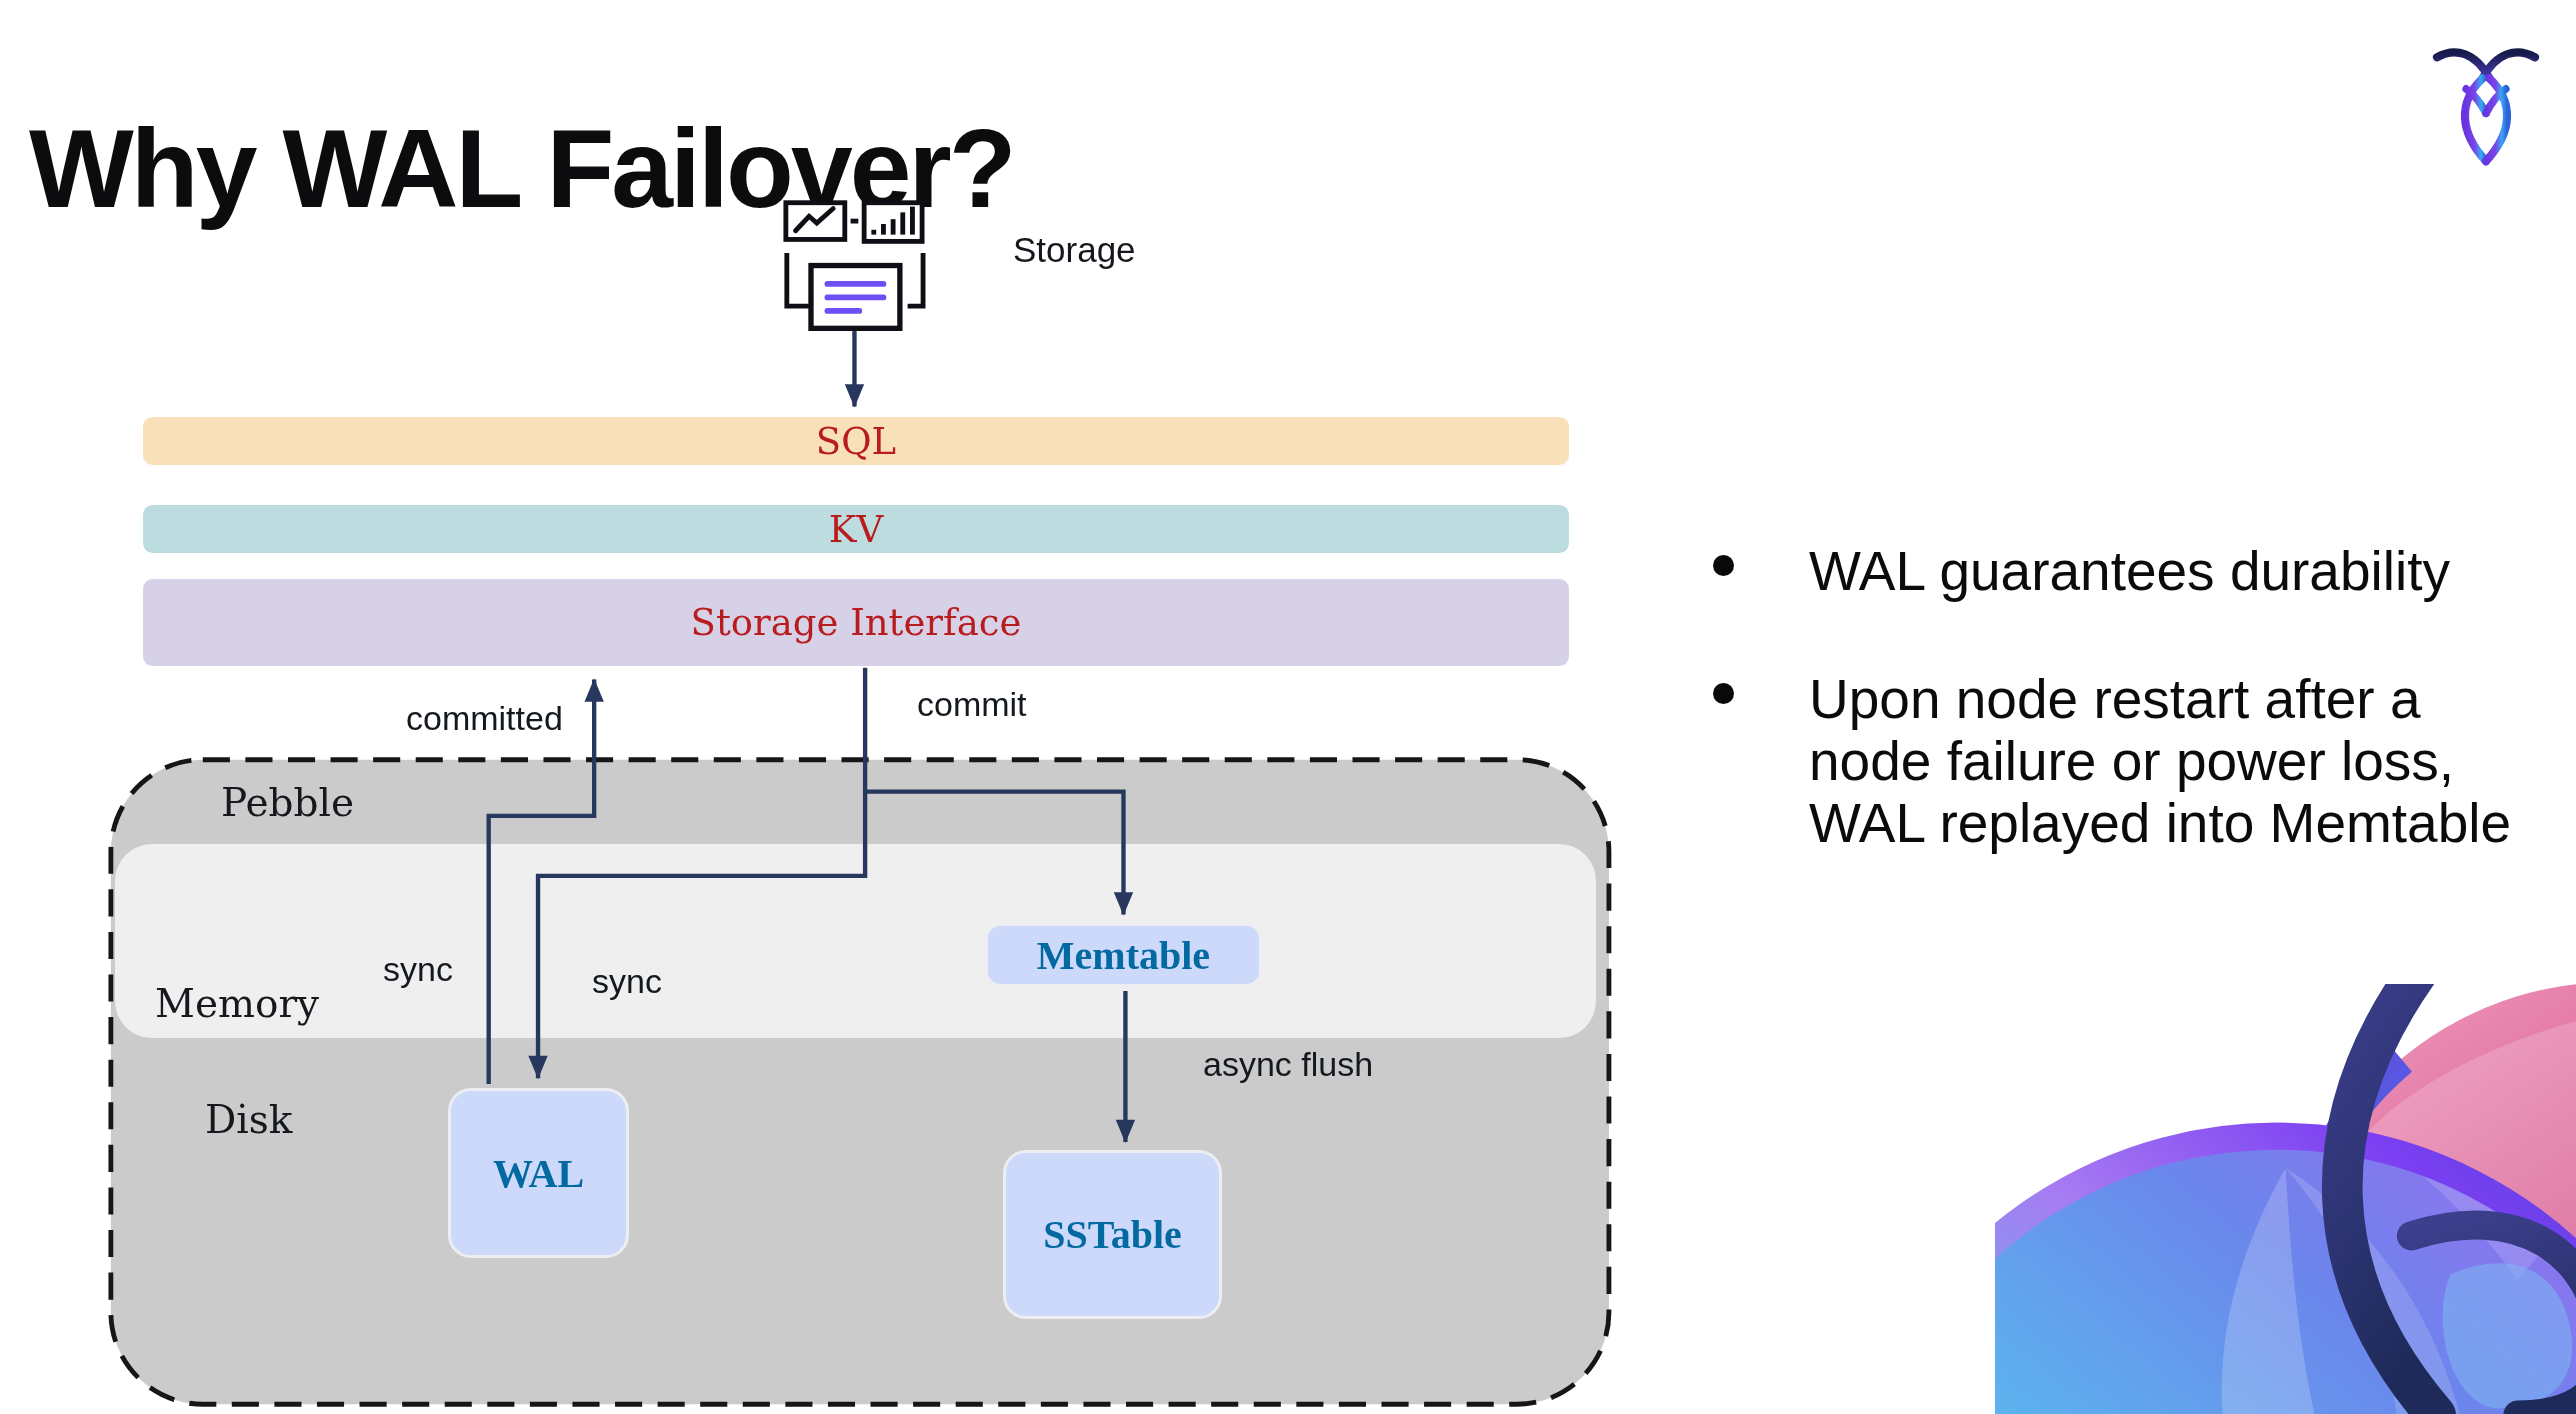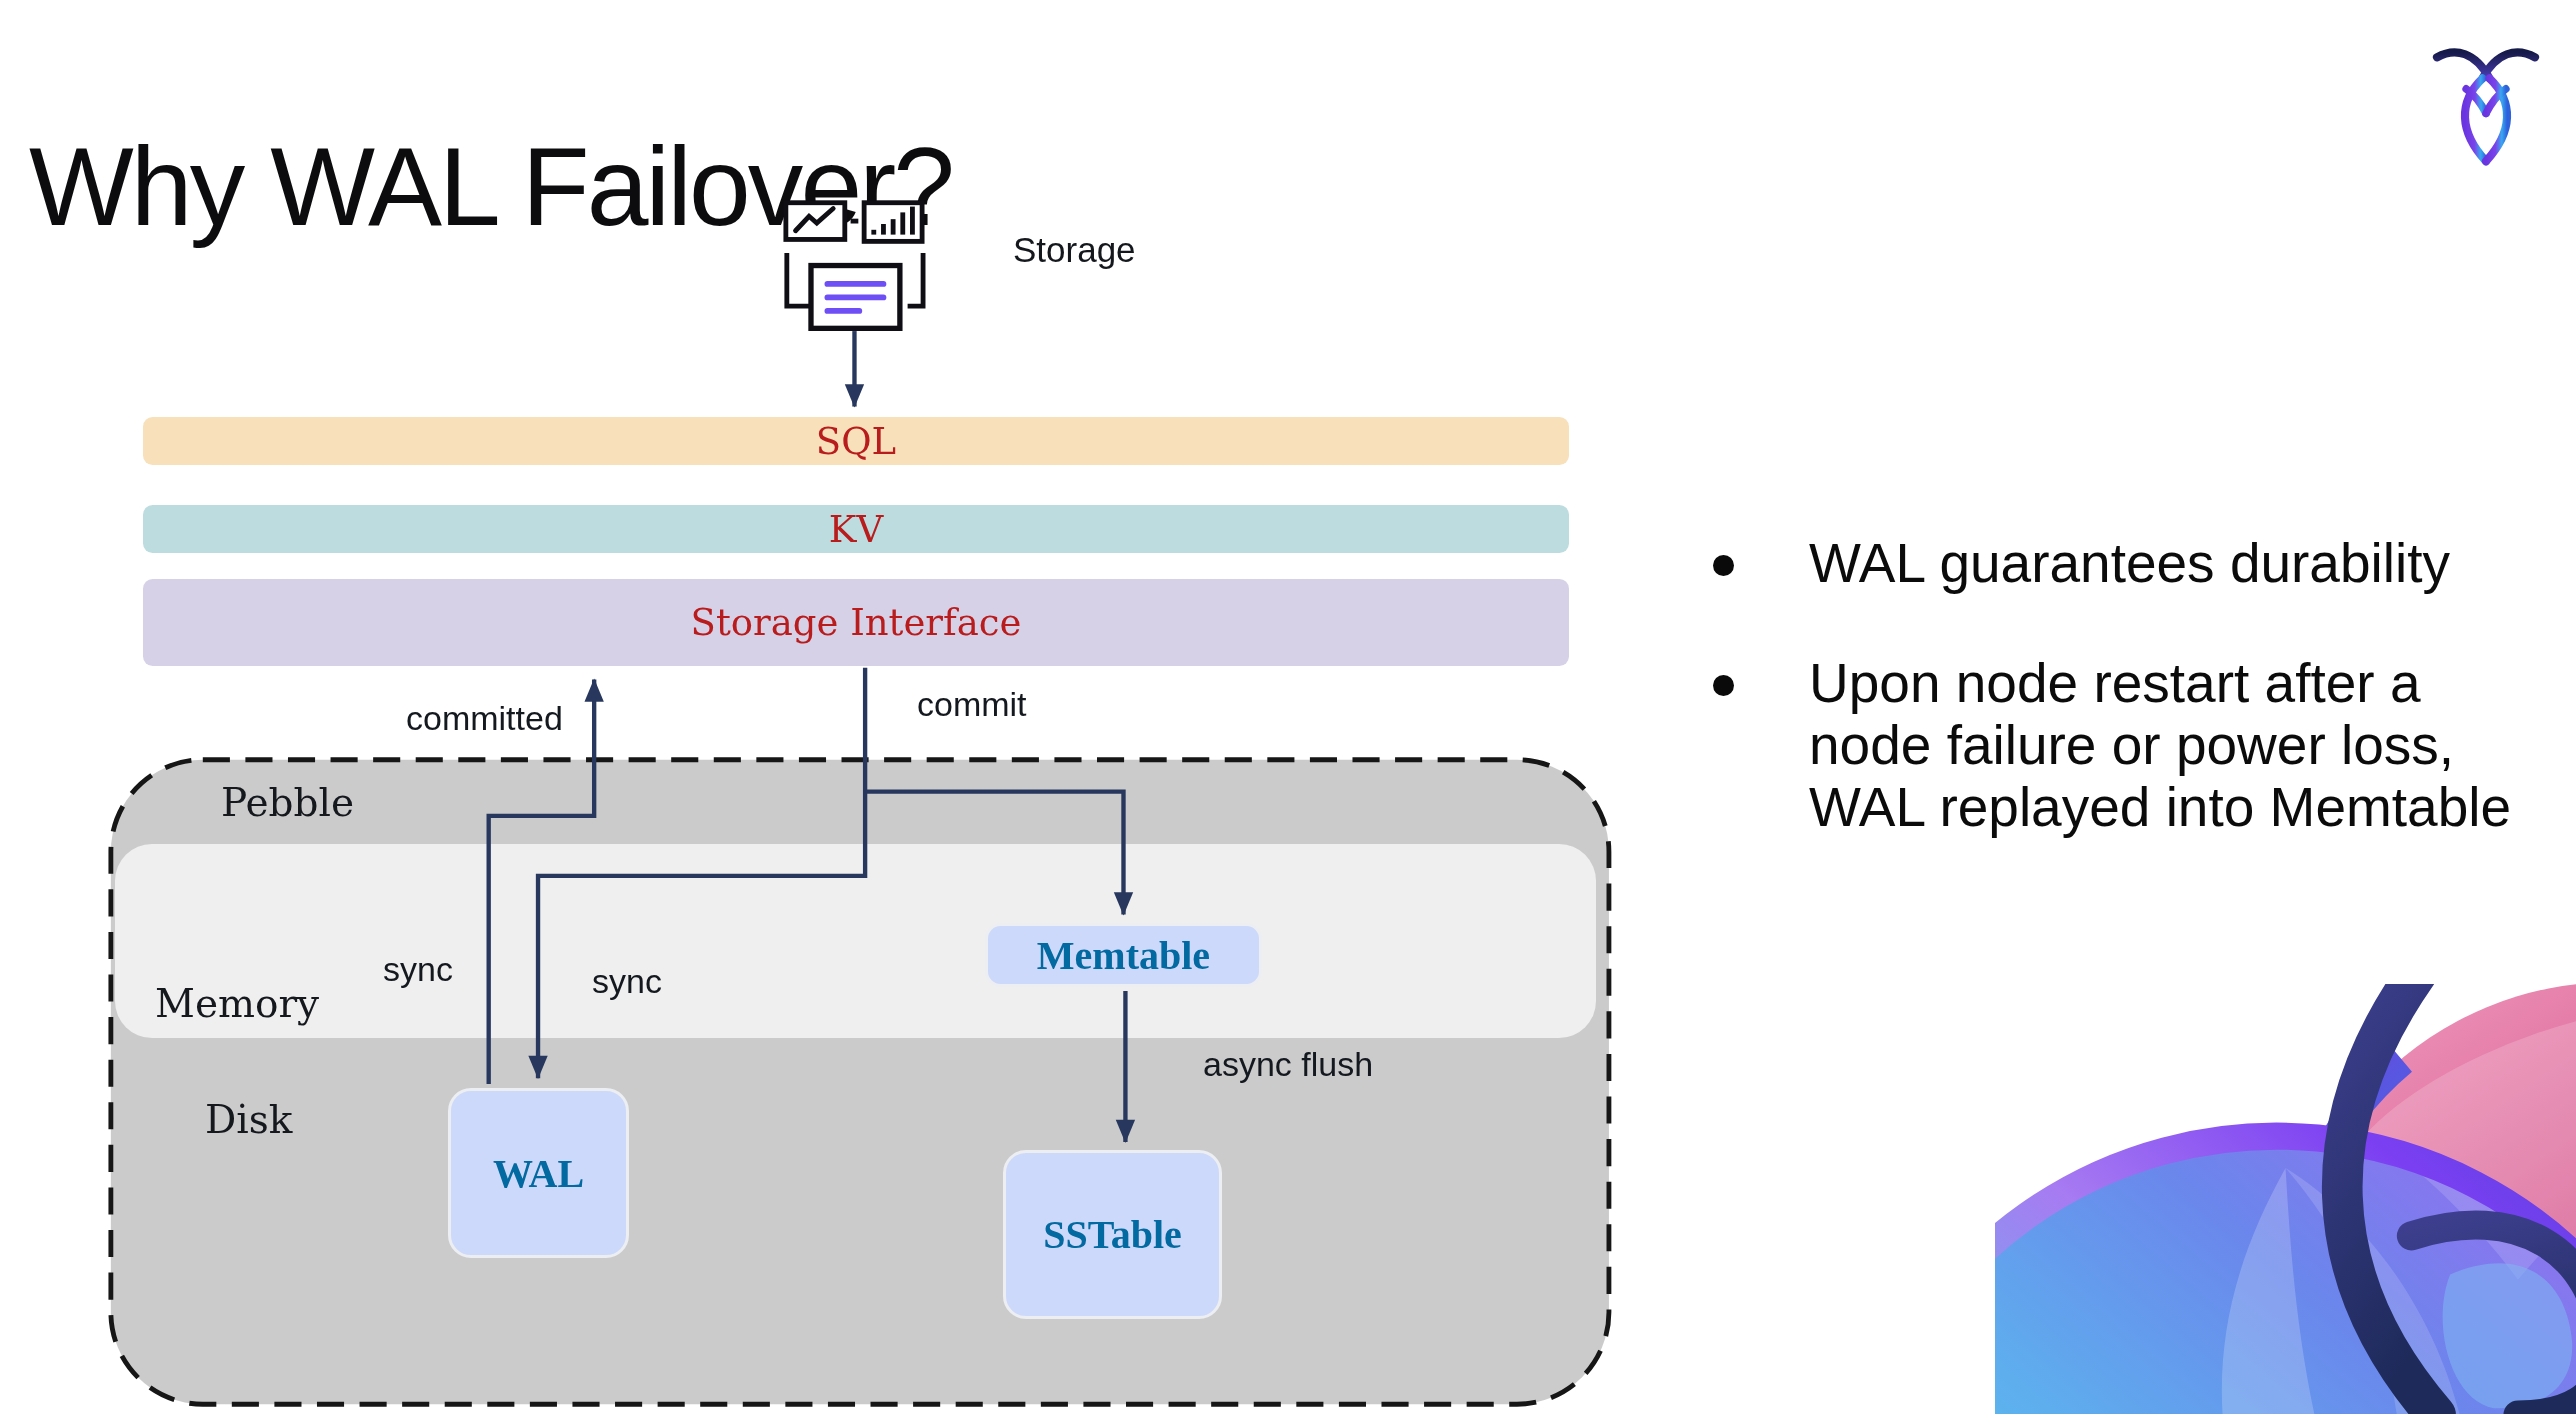--- a/index.html
+++ b/index.html
@@ -1,20 +1,20 @@
 <!DOCTYPE html>
 <html><head>
 <meta charset="utf-8">
 <style>
   html,body{margin:0;padding:0;background:#ffffff;}
   #slide{position:relative;width:2576px;height:1415px;background:#ffffff;overflow:hidden;
          font-family:"Liberation Sans",sans-serif;}
 
   
-  #title{position:absolute;left:29px;top:50px;font-size:111px;line-height:1.15;font-weight:400;
+  #title{position:absolute;left:29px;top:32px;font-size:111px;line-height:1.15;font-weight:700;
          letter-spacing:-2.9px;color:#0c0c0e;white-space:nowrap;}
 
   
   #logo{position:absolute;left:2425px;top:41px;width:122px;height:126px;}
 
   
   #client-icon{position:absolute;left:780px;top:195px;width:147px;height:143px;}
   #client-label{position:absolute;left:1013px;top:230px;font-size:35px;color:#14171c;}
 
   
@@ -51,21 +51,21 @@
   #lbl-commit{left:917px;top:685px;}
   #lbl-sync-left{left:383px;top:950px;}
   #lbl-sync-right{left:592px;top:962px;}
   #lbl-async-flush{left:1203px;top:1045px;}
 
   
   #bullets{position:absolute;left:1713px;top:532px;width:832px;}
   .bullet-item{display:flex;align-items:flex-start;}
   .bullet-item + .bullet-item{margin-top:58px;}
   .bullet-dot{width:21px;height:21px;border-radius:50%;background:#0a0a0a;margin-top:23px;flex-shrink:0;}
-  .bullet-text{margin-left:75px;font-size:55px;line-height:62px;color:#0b0b0b;}
+  .bullet-text{margin-left:75px;font-size:55px;line-height:62px;color:#0b0b0b;margin-top:8px;}
 
   
   #corner-art{position:absolute;right:0;bottom:0;width:581px;height:431px;}
 </style>
 </head>
 <body>
 
 <div id="slide">
 
   <h1 id="title">Why WAL Failover?</h1>

